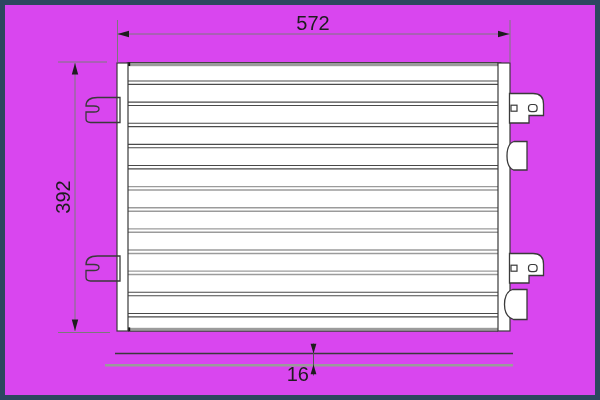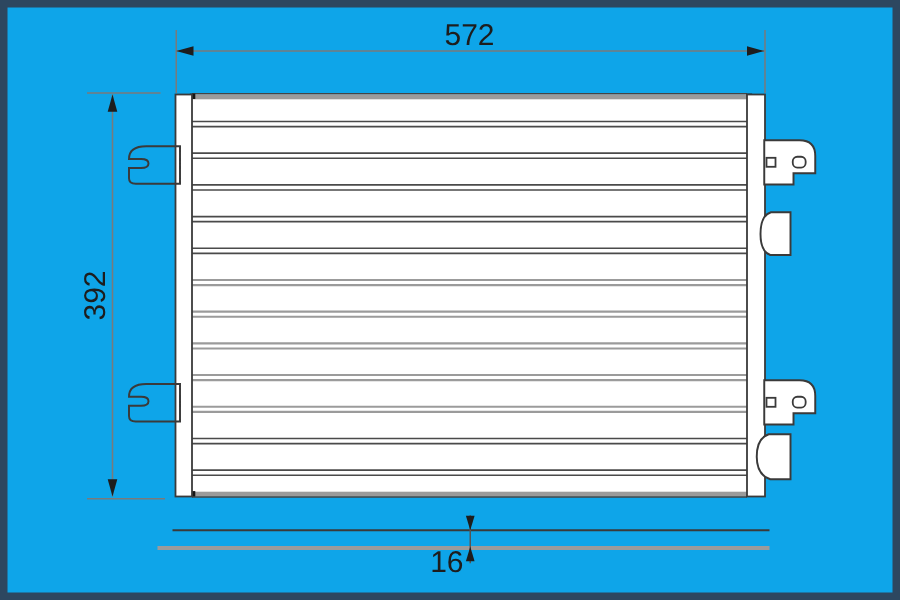--- a/index.html
+++ b/index.html
@@ -1,16 +1,16 @@
 <!DOCTYPE html>
 <html><head>
 <meta charset="utf-8">
 <style>
   html,body{margin:0;padding:0;background:#fff;}
-  .canvas{position:relative;width:600px;height:400px;background:#0ea5e9;overflow:hidden;
+  .canvas{position:relative;width:600px;height:400px;background:#d946ef;overflow:hidden;
           font-family:"Liberation Sans", sans-serif;}
   svg{display:block}
   .dim-text{font-family:"Liberation Sans", sans-serif;font-size:20px;fill:#1d1d1d;}
 </style>
 </head>
 <body>
 
 <div class="canvas">
 <svg width="600" height="400" viewBox="0 0 600 400">
 

